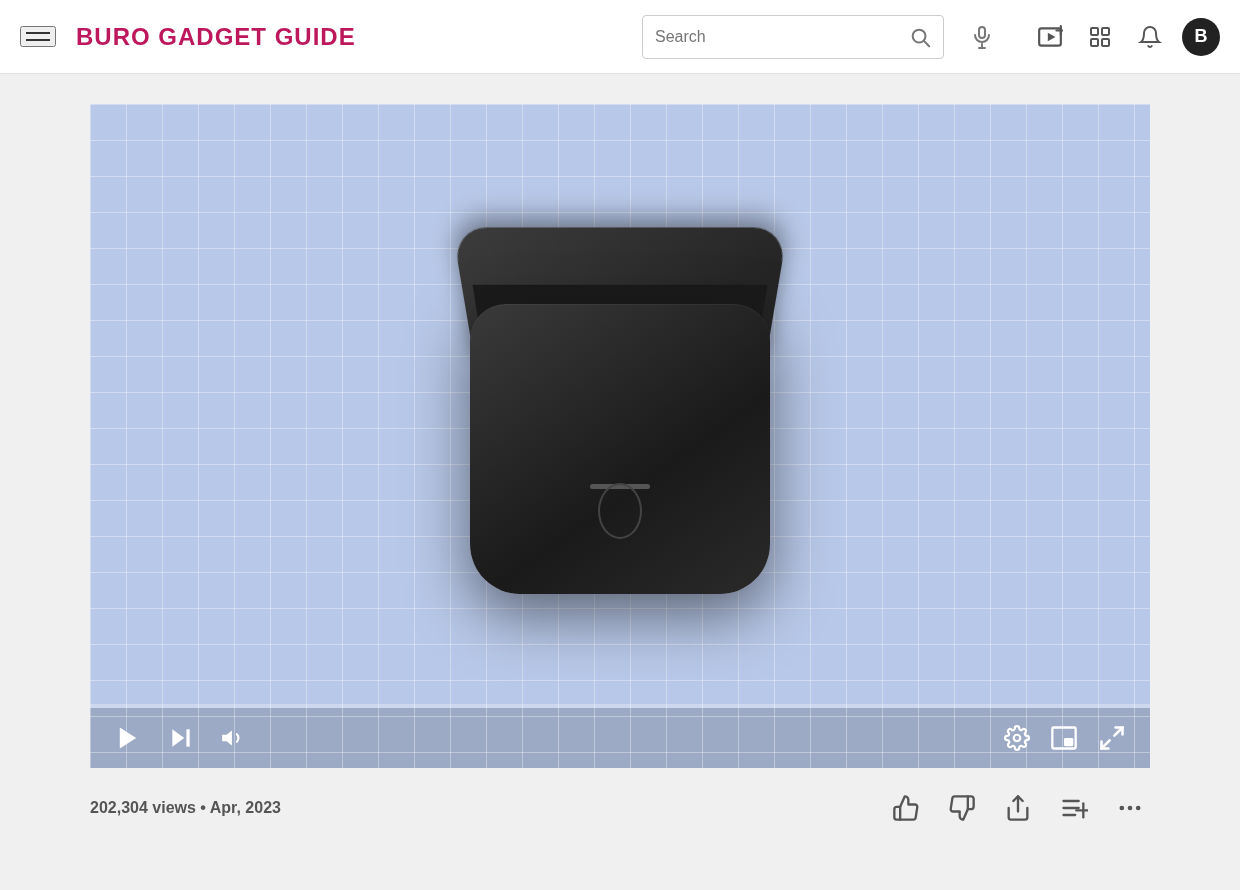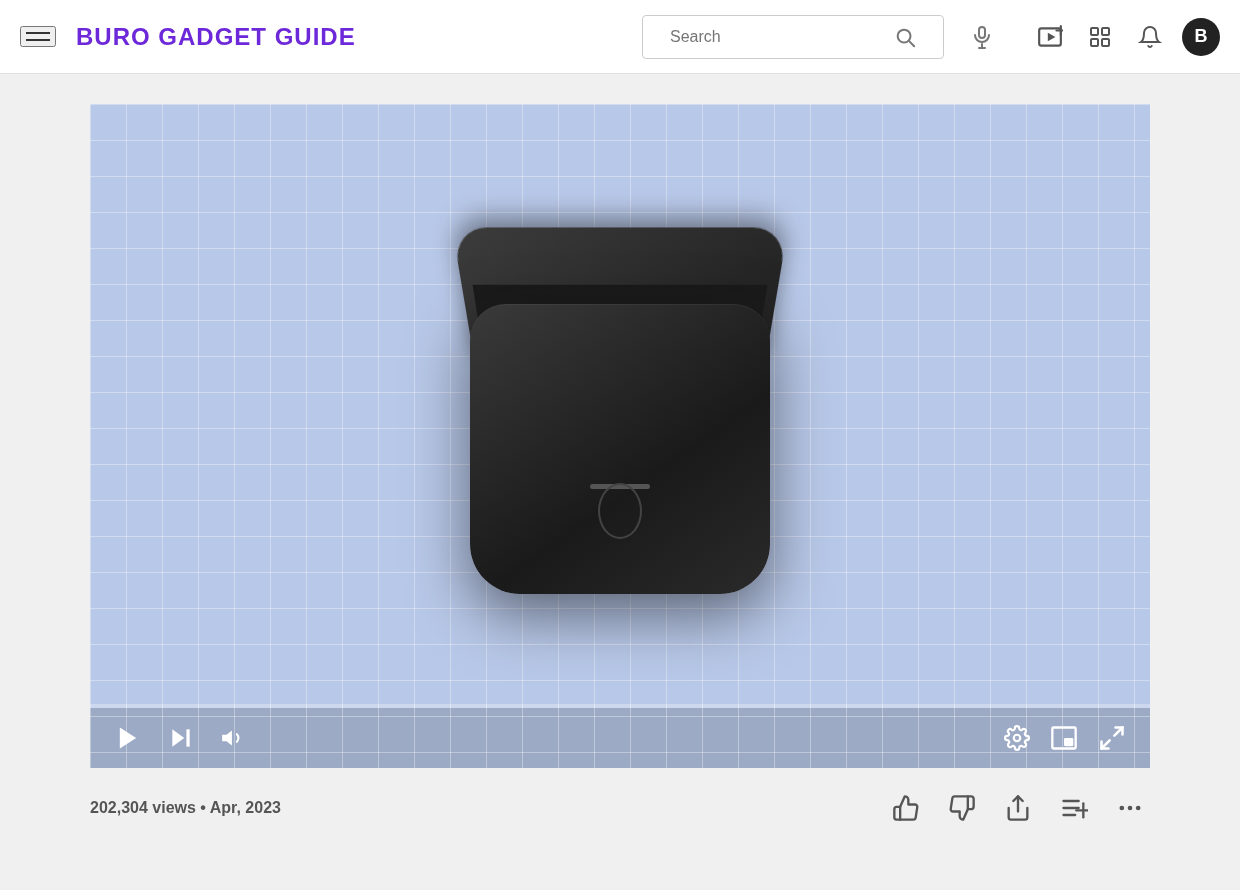--- a/index.html
+++ b/index.html
@@ -33,31 +33,31 @@
       display: block;
       width: 24px;
       height: 2px;
       background: #333;
     }
 
     .site-title {
       font-size: 24px;
       font-weight: 900;
       letter-spacing: 1px;
-      color: #6d28d9;
+      color: #be185d;
       white-space: nowrap;
       margin-right: 10px;
     }
 
     .search-bar {
       display: flex;
       align-items: center;
       border: 1px solid #ccc;
       border-radius: 4px;
-      padding: 0 27px;
+      padding: 0 12px;
       height: 44px;
       width: 302px;
       background: #fff;
       margin-left: auto;
     }
     .search-bar input {
       border: none;
       outline: none;
       font-size: 16px;
       color: #999;

